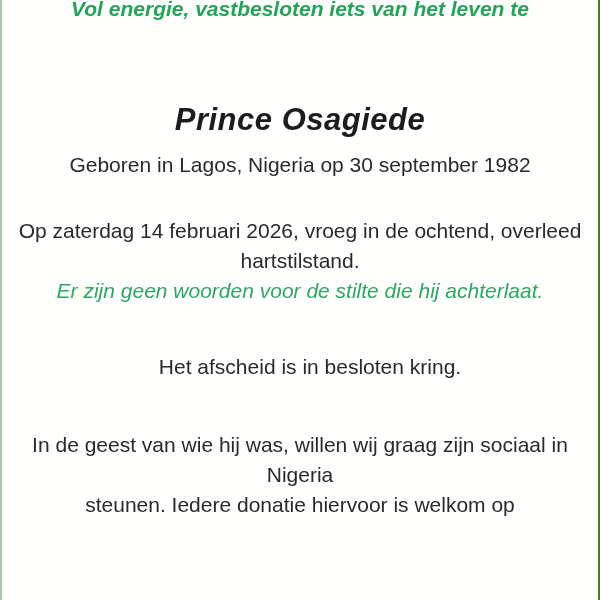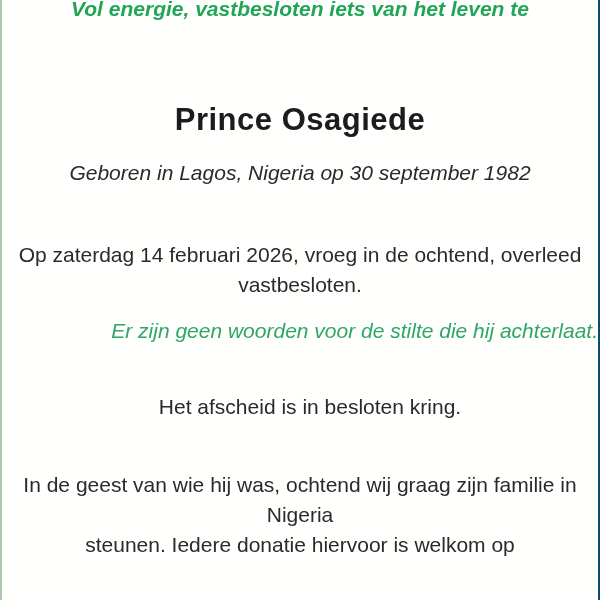--- a/index.html
+++ b/index.html
@@ -7,21 +7,21 @@
     padding: 0;
     background: #ffffff;
   }
   .card {
     position: relative;
     width: 600px;
     height: 600px;
     box-sizing: border-box;
     background: #fffffe;
     border-left: 2px solid #a9c7aa;
-    border-right: 2px solid #0c4a6e;
+    border-right: 2px solid #4d7c0f;
     overflow: hidden;
     font-family: "Liberation Sans", sans-serif;
     text-align: center;
     color: #2a2a2a;
   }
   .quote-top {
     margin-top: -8px;
     padding: 0 30px;
     font-size: 21px;
     line-height: 33px;
@@ -29,40 +29,38 @@
     font-style: italic;
     color: #21a557;
   }
   .name {
     margin-top: 76px;
     font-size: 31px;
     line-height: 37px;
     font-weight: bold;
     color: #1c1c1c;
     letter-spacing: 0.5px;
+    font-style: italic;
   }
   .birth-line {
-    margin-top: 20px;
+    margin-top: 12px;
     font-size: 21px;
     line-height: 30px;
-    font-style: italic;
   }
   .death-paragraph {
-    margin-top: 52px;
+    margin-top: 36px;
     padding: 0 8px;
     font-size: 21px;
     line-height: 30px;
   }
   .quote-middle {
-    margin-top: 16px;
     font-size: 21px;
     line-height: 30px;
     font-style: italic;
     color: #2ea765;
-    text-align: right;
   }
   .farewell-line {
     margin-top: 46px;
     font-size: 21px;
     line-height: 30px;
     padding-left: 20px;
   }
   .donation-paragraph {
     margin-top: 48px;
     padding: 0 10px;
@@ -78,26 +76,26 @@
   <div class="quote-top">
     <div>Vol energie, vastbesloten iets van het leven te</div>
   </div>
 
   <div class="name">Prince Osagiede</div>
 
   <div class="birth-line">Geboren in Lagos, Nigeria op 30 september 1982</div>
 
   <div class="death-paragraph">
     <div>Op zaterdag 14 februari 2026, vroeg in de ochtend, overleed</div>
-    <div>vastbesloten.</div>
+    <div>hartstilstand.</div>
   </div>
 
   <div class="quote-middle">Er zijn geen woorden voor de stilte die hij achterlaat.</div>
 
   <div class="farewell-line">Het afscheid is in besloten kring.</div>
 
   <div class="donation-paragraph">
-    <div>In de geest van wie hij was, ochtend wij graag zijn familie in Nigeria</div>
+    <div>In de geest van wie hij was, willen wij graag zijn sociaal in Nigeria</div>
     <div>steunen. Iedere donatie hiervoor is welkom op</div>
 
   </div>
 
 </div>
 
 </body></html>

